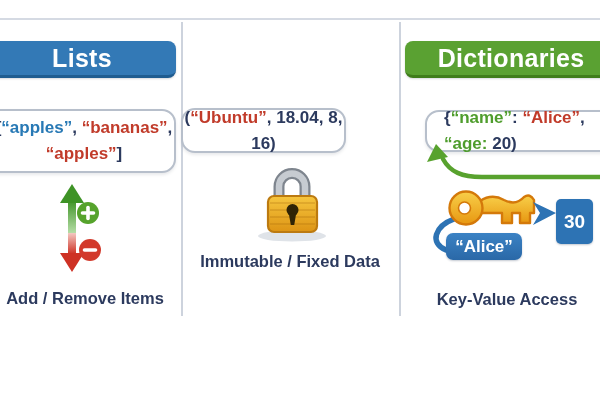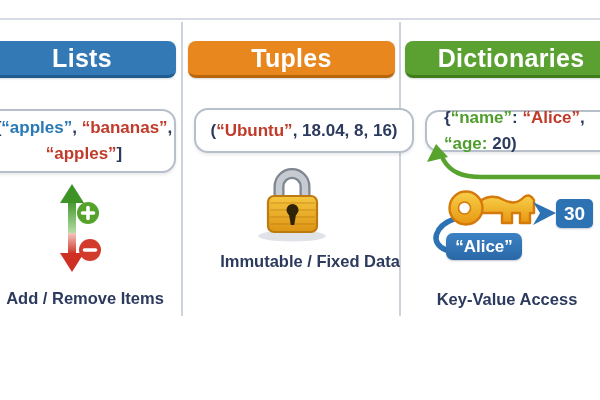--- a/index.html
+++ b/index.html
@@ -23,64 +23,61 @@
   .col-header.dicts{left:405px;width:212px;background:var(--header_green);border-bottom:3px solid var(--header_green_edge);}
 
   .code-box{
     position:absolute;background:#fff;border:2px solid #b7bfcb;border-radius:14px;
     box-shadow:0 2px 3px rgba(40,50,70,.10);
     display:flex;flex-direction:column;justify-content:center;
     font-weight:bold;font-size:17px;line-height:26px;color:var(--navy);
     text-align:center;box-sizing:border-box;
   }
   .code-box.lists{left:-30px;top:109px;width:206px;height:64px;padding-left:22px;}
-  .code-box.tuples{left:194px;top:108px;width:220px;height:45px;}
+  .code-box.tuples{left:181px;top:108px;width:165px;height:45px;}
   .code-box.dicts{left:425px;top:110px;width:195px;height:42px;text-align:left;padding-left:17px;}
 
   .c-navy{color:var(--navy);}
   .c-red{color:var(--code_red);}
   .c-blue{color:var(--code_blue);}
   .c-green{color:var(--code_green);text-align:center;}
 
   .caption{
     position:absolute;color:var(--navy);font-weight:bold;font-size:16.5px;text-align:center;
   }
   .caption.lists{left:-10px;width:190px;top:289px;}
-  .caption.tuples{left:183px;width:214px;top:252px;padding-left:20px;}
+  .caption.tuples{left:183px;width:214px;top:252px;}
   .caption.dicts{left:404px;width:206px;top:290px;}
 
   .icon-svg{position:absolute;}
   .svg-addremove{left:40px;top:181px;}
   .svg-lock{left:250px;top:165px;}
   .svg-dictflow{left:420px;top:140px;}
 
   .badge{
     position:absolute;color:#fff;font-weight:bold;
     display:flex;align-items:center;justify-content:center;
     box-shadow:0 1px 2px rgba(20,40,70,.25);
   }
-  .badge.value{left:556px;top:199px;width:37px;height:29px;border-radius:5px;
+  .badge.value{left:556px;top:199px;width:37px;height:45px;border-radius:5px;
     background:var(--accent_blue);font-size:19px;}
   .badge.key{left:446px;top:233px;width:76px;height:27px;border-radius:7px;
     background:linear-gradient(#3b82c4,#2a68a7);font-size:17px;}
 </style>
 </head>
 <body>
 
 <div class="stage">
 
   <div class="top-line"></div>
   <div class="v-divider d1"></div>
   <div class="v-divider d2"></div>
 
   <div class="col-header lists">
     <span>Lists</span>
-  </div>
-  <div class="col-header tuples">
-    <span>Tuples</span>
   </div>
   <div class="col-header dicts">
     <span>Dictionaries</span>
   </div>
 
   <div class="code-box lists">
       <div><span class="c-navy">[</span><span class="c-blue">“apples”</span><span class="c-navy">, </span><span class="c-red">“bananas”</span><span class="c-navy">,</span></div>
       <div><span class="c-red">“apples”</span><span class="c-navy">]</span></div>
     </div>
   <div class="code-box tuples">

